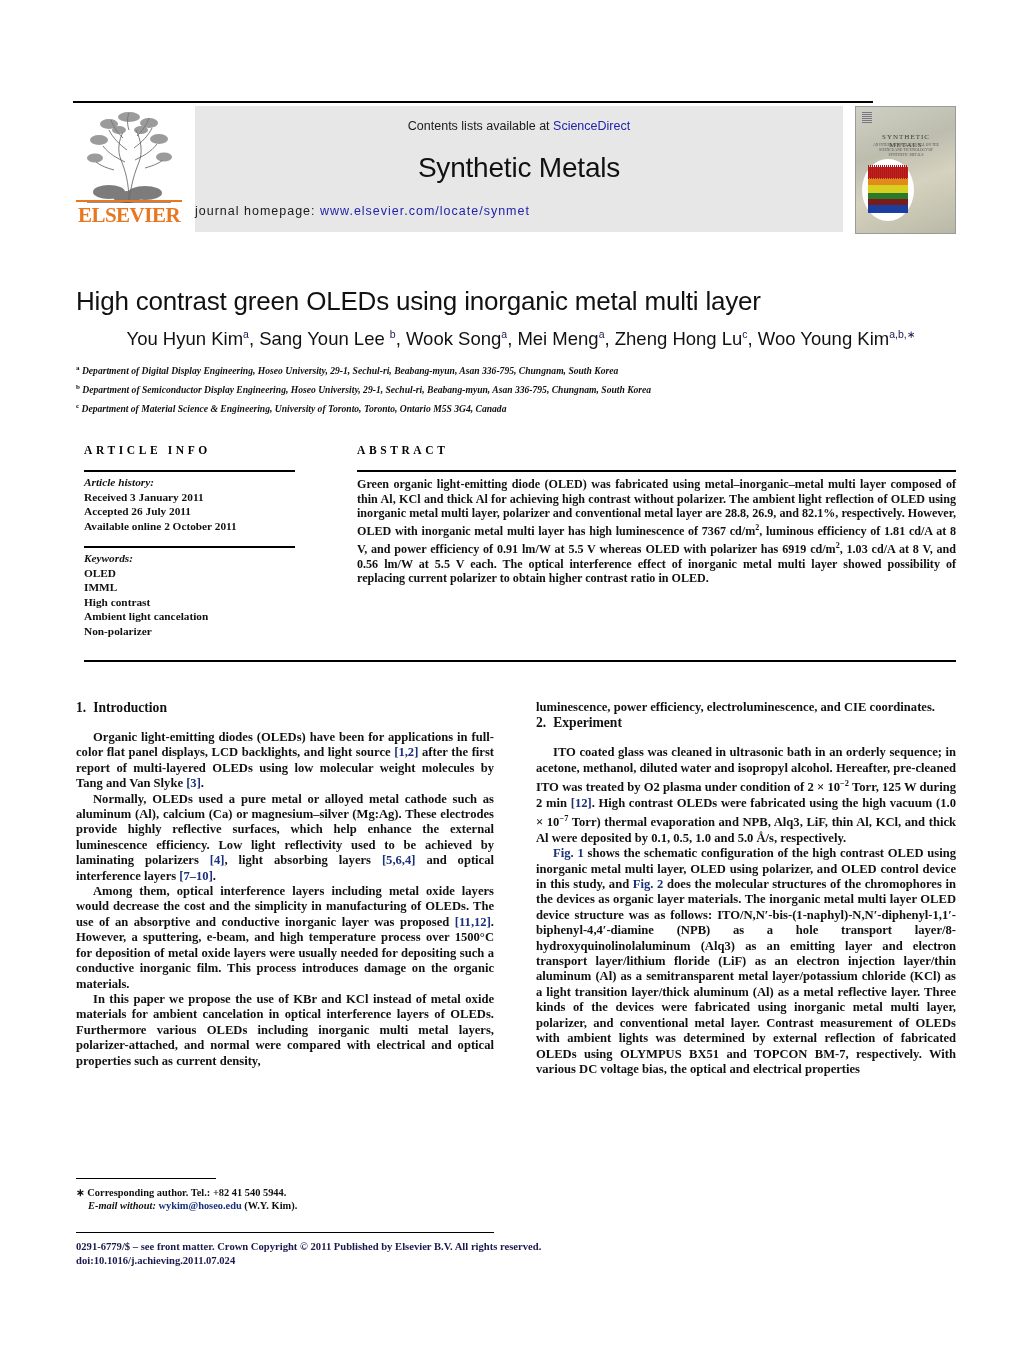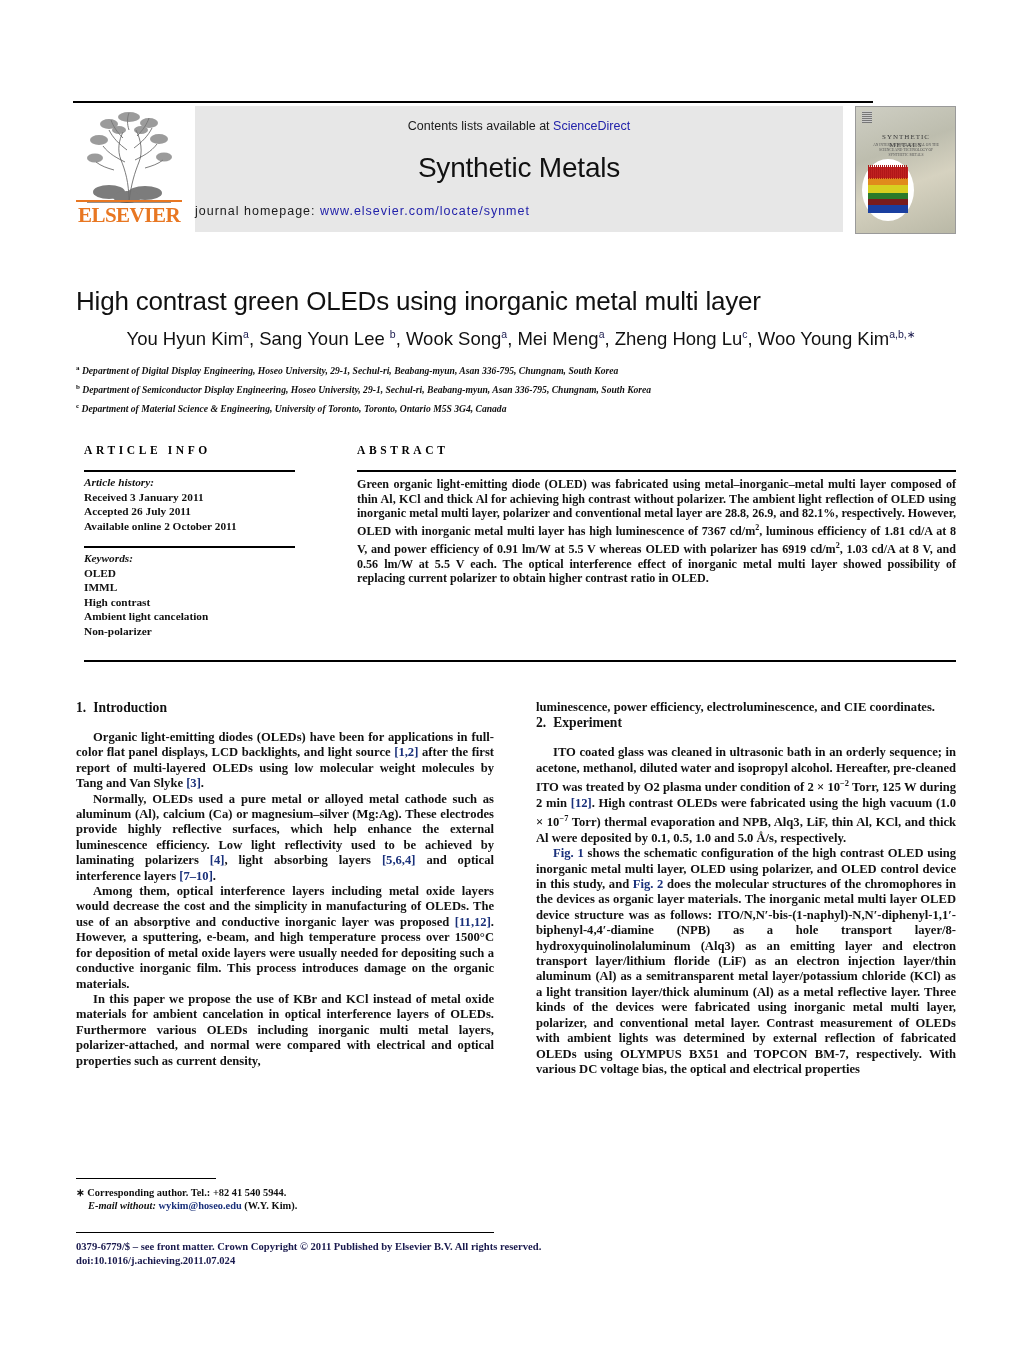--- a/index.html
+++ b/index.html
@@ -527,17 +527,17 @@
   </div>
 
   <div class="footnote-rule"></div>
   <div class="footnote">
     <div><span>∗</span><span> Corresponding author. Tel.: +82 41 540 5944.</span></div>
     <div style="padding-left:12px"><span class="ital">E-mail without:</span> <span class="mail">wykim@hoseo.edu</span><span> (W.Y. Kim).</span></div>
   </div>
 
   <div class="footer-rule"></div>
   <div class="footer">
-    <div>0379-6779/$ – see front matter. Crown Copyright © 2011 Published by Elsevier B.V. All rights reserved.</div>
+    <div>0291-6779/$ – see front matter. Crown Copyright © 2011 Published by Elsevier B.V. All rights reserved.</div>
     <div>doi:10.1016/j.achieving.2011.07.024</div>
   </div>
 
 </div>
 
 </body></html>

